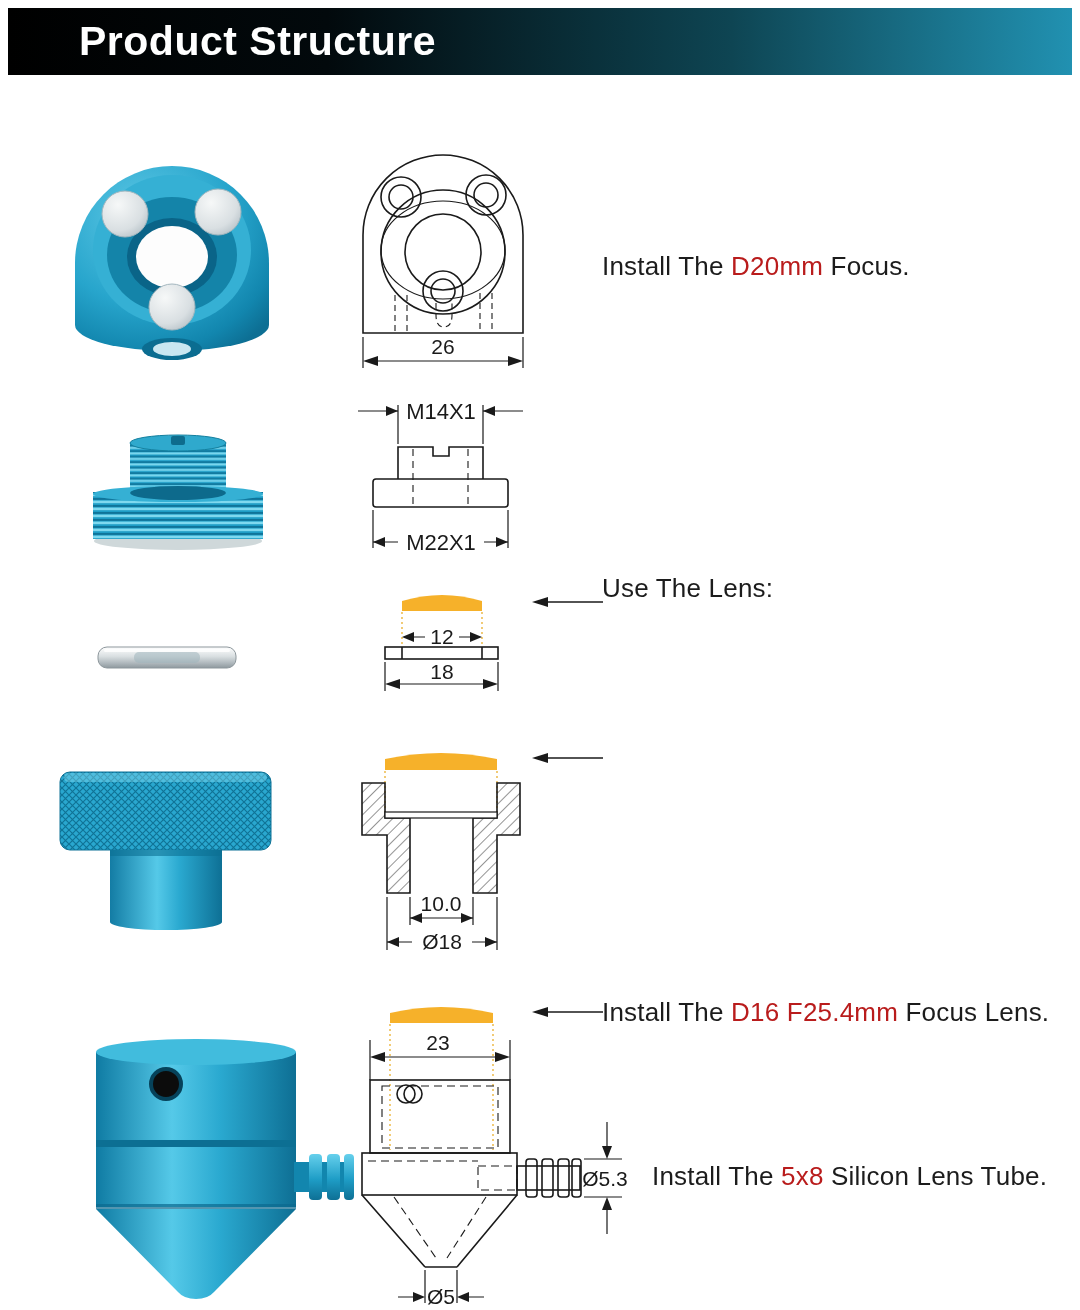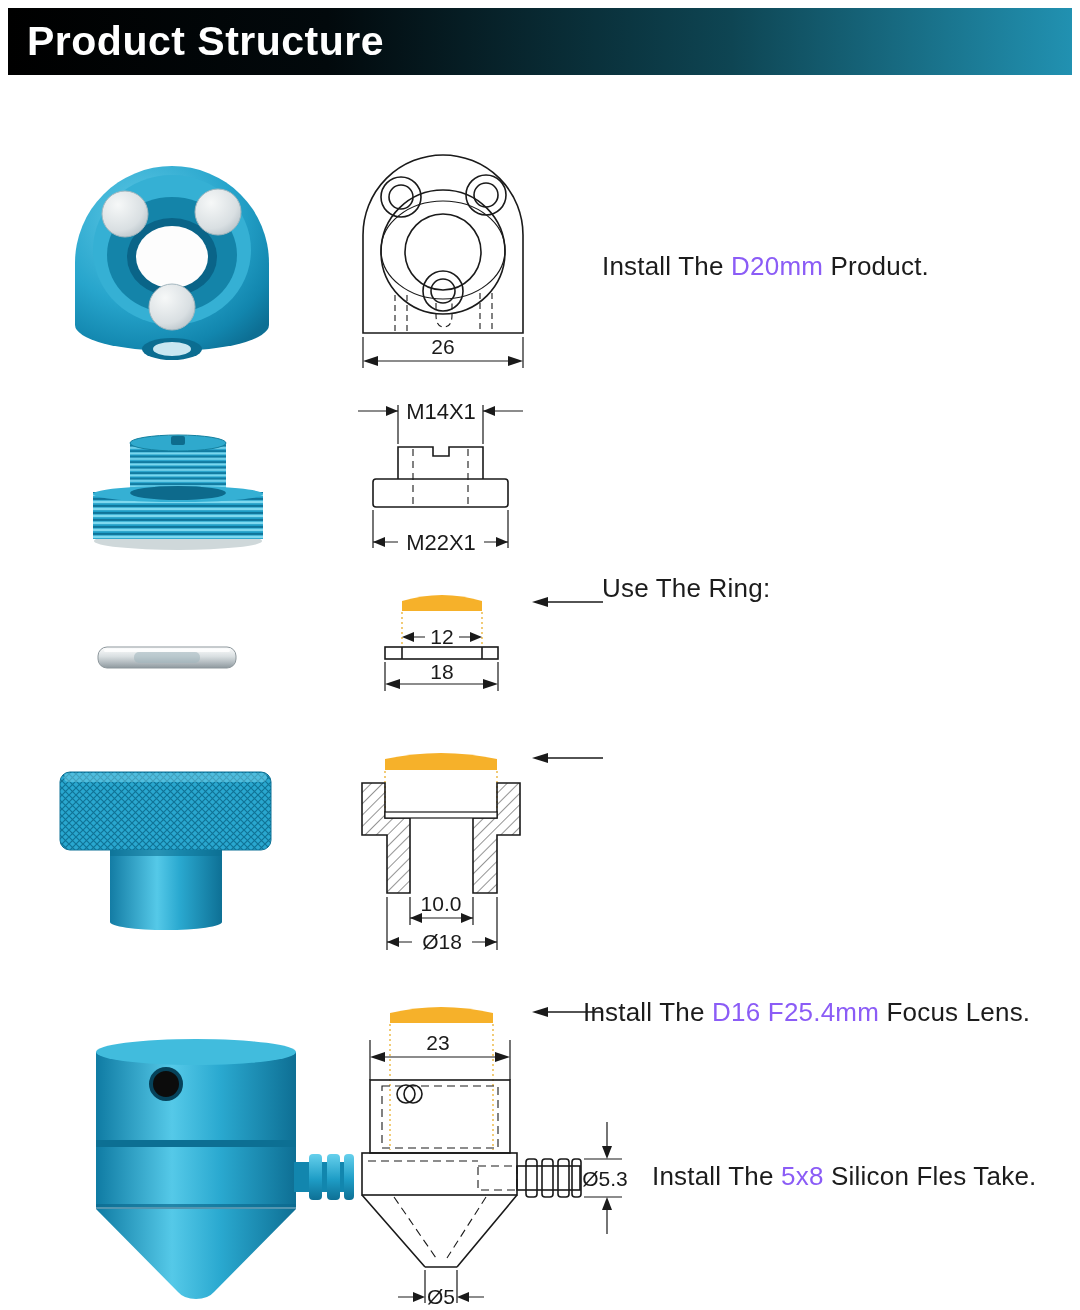--- a/index.html
+++ b/index.html
@@ -2,23 +2,23 @@
 <html><head>
 <meta charset="utf-8">
 <style>
   html,body{margin:0;padding:0;background:#ffffff;}
   #stage{position:relative;width:1080px;height:1310px;background:#ffffff;overflow:hidden;
          font-family:"Liberation Sans",sans-serif;}
   .abs{position:absolute;}
   #banner{left:8px;top:8px;width:1064px;height:67px;
           background:linear-gradient(90deg,#000000 0%,#02090c 30%,#0e4553 68%,#2191b1 100%);
           display:flex;align-items:center;}
-  #banner .title{color:#ffffff;font-size:41px;font-weight:bold;padding-left:19px;letter-spacing:0.5px;}
+  #banner .title{color:#ffffff;font-size:41px;font-weight:bold;padding-left:71px;letter-spacing:0.5px;}
   .note{position:absolute;font-size:26px;line-height:32px;color:#1c1c1c;letter-spacing:0.2px;white-space:nowrap;}
-  .note .em{color:#8b5cf6;}
+  .note .em{color:#b91c1c;}
   svg text{font-family:"Liberation Sans",sans-serif;fill:#1a1a1a;}
   .dim{font-size:21px;}
   .dimB{font-size:22px;}
 </style>
 </head>
 <body>
 
 <div id="stage">
 
   <div id="banner" class="abs">
@@ -71,21 +71,21 @@
     <g stroke="#1a1a1a" stroke-width="1.2" fill="none">
       <path d="M363,337 V368 M523,337 V368"></path>
       <path d="M367,361 H519"></path>
     </g>
     <polygon points="363,361 378,356 378,366" fill="#1a1a1a"></polygon>
     <polygon points="523,361 508,356 508,366" fill="#1a1a1a"></polygon>
     <text class="dim" x="443" y="354" text-anchor="middle">26</text>
   </svg>
 
   <div class="note" style="left:602px;top:250px">
-    <span>Install The </span><span class="em">D20mm</span><span> Product.</span>
+    <span>Install The </span><span class="em">D20mm</span><span> Focus.</span>
   </div>
 
   <svg class="abs" style="left:83px;top:430px" width="190" height="125" viewBox="0 0 190 125">
     <defs>
       <pattern id="thr1" width="8" height="7" patternUnits="userSpaceOnUse">
         <rect width="8" height="7" fill="#1e9dc6"></rect>
         <rect y="0.6" width="8" height="2.6" fill="#7fd9ef"></rect>
         <rect y="5.2" width="8" height="1.5" fill="#0b6a8e"></rect>
       </pattern>
       <pattern id="thr2" width="8" height="5.5" patternUnits="userSpaceOnUse">
@@ -163,21 +163,21 @@
     <polygon points="498,684 483,679 483,689" fill="#1a1a1a"></polygon>
     <text class="dim" x="442" y="679" text-anchor="middle">18</text>
   </svg>
 
   <svg class="abs" style="left:530px;top:594px" width="75" height="16" viewBox="0 0 75 16">
     <line x1="12" y1="8" x2="73" y2="8" stroke="#1a1a1a" stroke-width="1.6"></line>
     <polygon points="2,8 18,3 18,13" fill="#1a1a1a"></polygon>
   </svg>
 
   <div class="note" style="left:602px;top:572px">
-    <div>Use The Ring:</div>
+    <div>Use The Lens:</div>
   </div>
 
   <svg class="abs" style="left:48px;top:760px" width="235" height="178" viewBox="0 0 235 178">
     <defs>
       <pattern id="knurl" width="7" height="7" patternUnits="userSpaceOnUse">
         <rect width="7" height="7" fill="#29a7cf"></rect>
         <path d="M0,0 L7,7 M7,0 L0,7" stroke="#0f7396" stroke-width="1.2"></path>
       </pattern>
       <linearGradient id="pg4" x1="0" y1="0" x2="1" y2="0">
         <stop offset="0%" stop-color="#137ca4"></stop>
@@ -301,21 +301,21 @@
     <polygon points="425,1297 413,1292 413,1302" fill="#1a1a1a"></polygon>
     <polygon points="457,1297 469,1292 469,1302" fill="#1a1a1a"></polygon>
     <text class="dim" x="441" y="1304" text-anchor="middle">Ø5</text>
   </svg>
 
   <svg class="abs" style="left:530px;top:1004px" width="75" height="16" viewBox="0 0 75 16">
     <line x1="12" y1="8" x2="73" y2="8" stroke="#1a1a1a" stroke-width="1.6"></line>
     <polygon points="2,8 18,3 18,13" fill="#1a1a1a"></polygon>
   </svg>
 
-  <div class="note" style="left:583px;top:996px">
+  <div class="note" style="left:602px;top:996px">
     <span>Install The </span><span class="em">D16 F25.4mm</span><span> Focus Lens.</span>
   </div>
 
   <div class="note" style="left:652px;top:1160px">
-    <span>Install The </span><span class="em">5x8</span><span> Silicon Fles Take.</span>
+    <span>Install The </span><span class="em">5x8</span><span> Silicon Lens Tube.</span>
   </div>
 
 </div>
 
 </body></html>

